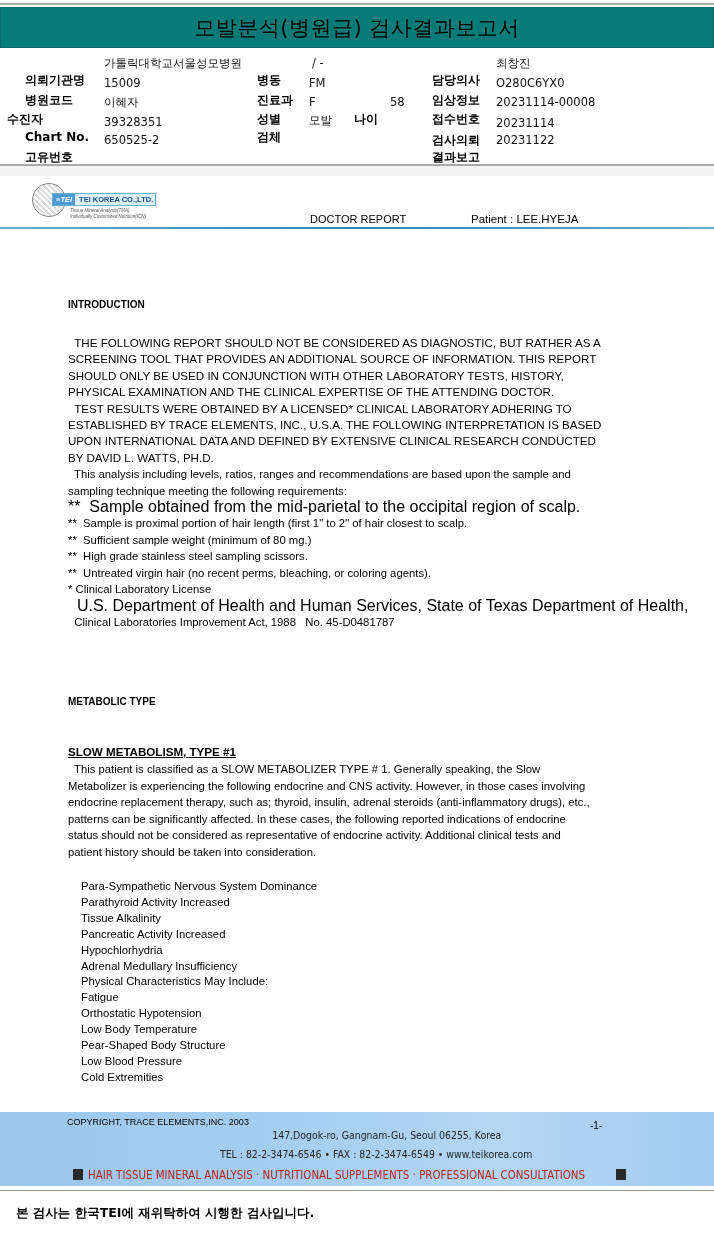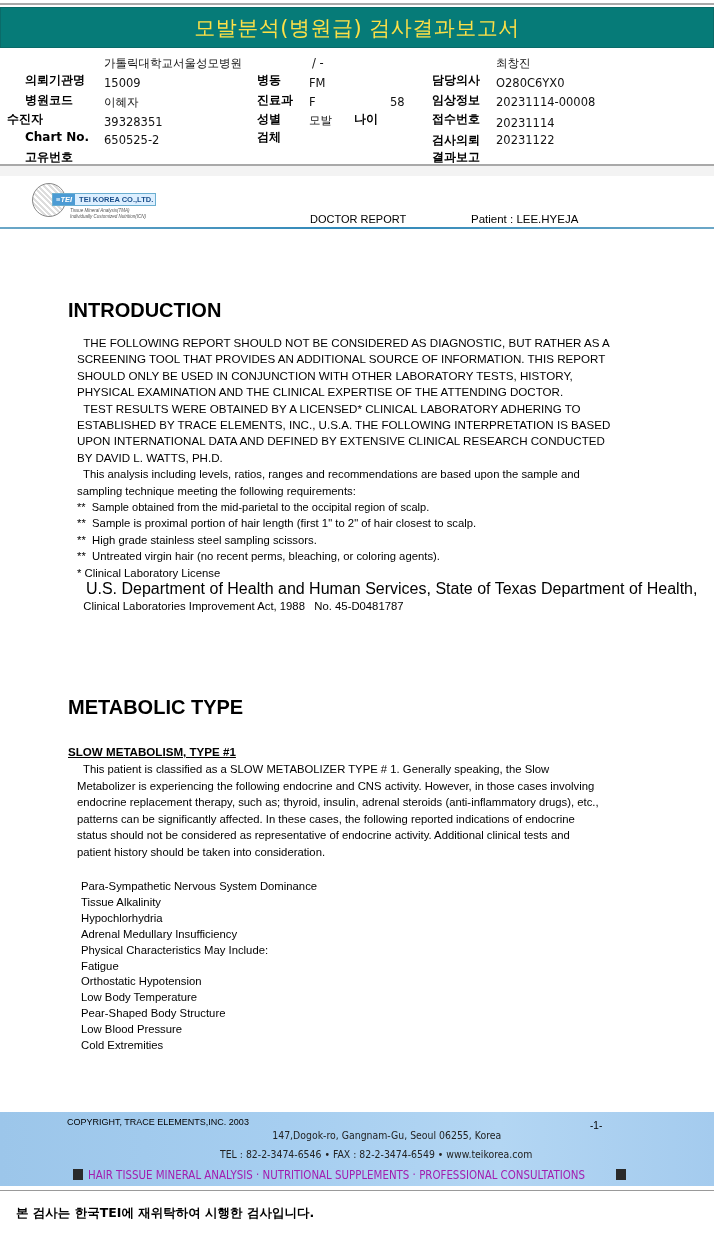--- a/index.html
+++ b/index.html
@@ -1,52 +1,52 @@
 <!DOCTYPE html>
 <html><head>
 <meta charset="utf-8">
 <style>
   * { box-sizing: border-box; margin: 0; padding: 0; }
   html, body { width: 714px; height: 1240px; background: #ffffff; overflow: hidden; }
   body { font-family: "Liberation Sans", "DejaVu Sans", sans-serif; color: #000; position: relative; }
 
   .top-rule { position: absolute; left: 0; top: 3px; width: 714px; height: 2px; background: #a9a9a9; }
   .title-bar { position: absolute; left: 0; top: 7px; width: 714px; height: 41px; background: #067b78; border: 1px solid #0a6b69; display: flex; align-items: center; justify-content: center; }
-  .title-bar span { color: #fde047; font-family: "DejaVu Sans", sans-serif; font-size: 21px; font-weight: normal; letter-spacing: 0.5px; }
+  .title-bar span { color: #000000; font-family: "DejaVu Sans", sans-serif; font-size: 21px; font-weight: normal; letter-spacing: 0.5px; }
 
   .info { position: absolute; left: 0; top: 52px; width: 714px; height: 100px; font-size: 12px; }
   .info .lbl { position: absolute; font-family: "DejaVu Sans", sans-serif; font-weight: bold; font-size: 12px; margin-top: 16px; }
   .info .val { position: absolute; font-family: "DejaVu Sans", sans-serif; font-size: 11.5px; color: #111; }
 
   .mid-rule { position: absolute; left: 0; top: 164px; width: 714px; height: 2px; background: #a9a9a9; }
   .shade { position: absolute; left: 0; top: 166px; width: 714px; height: 10px; background: #f3f3f3; }
 
   .logo { position: absolute; left: 30px; top: 181px; width: 130px; height: 40px; }
   .globe { position: absolute; left: 2px; top: 2px; width: 34px; height: 34px; border-radius: 50%; border: 1px solid #888; background: repeating-linear-gradient(45deg, #ddd 0 2px, #fff 2px 4px); }
   .logo-box { position: absolute; left: 22px; top: 12px; width: 104px; height: 13px; border: 1px solid #6aaed0; background: #dcefff; font-size: 7.5px; font-weight: bold; color: #1a4e8a; display: flex; align-items: center; }
   .logo-box .tei { background: #4c9bd4; color: #fff; padding: 0 3px; height: 100%; display: flex; align-items: center; font-style: italic; margin-right: 4px; }
   .logo-sub { position: absolute; left: 40px; top: 27px; font-size: 4.5px; color: #555; line-height: 5.5px; font-style: italic; }
 
   .doc-report { position: absolute; left: 310px; top: 213px; font-size: 11px; }
   .patient { position: absolute; left: 471px; top: 213px; font-size: 11.5px; }
   .blue-rule { position: absolute; left: 0; top: 227px; width: 714px; height: 2px; background: linear-gradient(90deg, #6ba7c7, #2e87b8 50%, #6ba7c7); }
 
-  .section-title { position: absolute; left: 68px; font-size: 20px; font-weight: bold; }
+  .section-title { position: absolute; left: 68px; font-size: 10px; font-weight: bold; }
   .para { position: absolute; left: 68px; width: 580px; font-size: 11.6px; line-height: 16.4px; }
-  .para .ln { display: block; white-space: nowrap; margin-left: 9px; }
+  .para .ln { display: block; white-space: nowrap; }
   .subhead { position: absolute; left: 68px; font-size: 11.6px; font-weight: bold; text-decoration: underline; }
   .list { position: absolute; left: 81px; font-size: 11.6px; line-height: 15.9px; }
   .list .ln { display: block; white-space: nowrap; }
 
   .footer-band { position: absolute; left: 0; top: 1112px; width: 714px; height: 74px; background: linear-gradient(90deg, #9cc6ea 0%, #a6cef0 40%, #b3d6f3 70%, #a4cbee 100%); }
   .footer-copy { position: absolute; left: 67px; top: 1117px; font-size: 9px; }
   .footer-page { position: absolute; left: 590px; top: 1120px; font-size: 10px; }
   .footer-addr { position: absolute; left: 0; width: 714px; top: 1129px; text-align: center; padding-left: 70px; font-family: "DejaVu Sans", sans-serif; font-size: 11px; color: #222; transform: scaleX(0.85); }
   .footer-tel { position: absolute; left: 0; width: 714px; top: 1148px; text-align: center; padding-left: 45px; font-family: "DejaVu Sans", sans-serif; font-size: 11px; color: #222; transform: scaleX(0.85); }
-  .footer-tag { position: absolute; left: 68px; top: 1167px; width: 580px; font-family: "DejaVu Sans", sans-serif; font-size: 12.5px; color: #a21caf; white-space: nowrap; display: flex; align-items: center; }
+  .footer-tag { position: absolute; left: 68px; top: 1167px; width: 580px; font-family: "DejaVu Sans", sans-serif; font-size: 12.5px; color: #b91c1c; white-space: nowrap; display: flex; align-items: center; }
   .footer-tag .sq { display: inline-block; width: 10px; height: 11px; background: #2a2a2a; margin: 0 5px; }
   .footer-tag .tx { display: inline-block; transform: scaleX(0.82); transform-origin: left center; }
   .bottom-rule { position: absolute; left: 0; top: 1190px; width: 714px; height: 1px; background: #999; }
   .notice { position: absolute; left: 16px; top: 1205px; font-family: "DejaVu Sans", sans-serif; font-weight: bold; font-size: 12.5px; }
 </style>
 </head>
 <body>
 
 <div class="top-rule"></div>
 <div class="title-bar">
@@ -113,42 +113,45 @@
   <span class="ln" style="white-space:pre">  THE FOLLOWING REPORT SHOULD NOT BE CONSIDERED AS DIAGNOSTIC, BUT RATHER AS A</span>
   <span class="ln">SCREENING TOOL THAT PROVIDES AN ADDITIONAL SOURCE OF INFORMATION. THIS REPORT</span>
   <span class="ln">SHOULD ONLY BE USED IN CONJUNCTION WITH OTHER LABORATORY TESTS, HISTORY,</span>
   <span class="ln">PHYSICAL EXAMINATION AND THE CLINICAL EXPERTISE OF THE ATTENDING DOCTOR.</span>
   <span class="ln" style="white-space:pre">  TEST RESULTS WERE OBTAINED BY A LICENSED* CLINICAL LABORATORY ADHERING TO</span>
   <span class="ln">ESTABLISHED BY TRACE ELEMENTS, INC., U.S.A. THE FOLLOWING INTERPRETATION IS BASED</span>
   <span class="ln">UPON INTERNATIONAL DATA AND DEFINED BY EXTENSIVE CLINICAL RESEARCH CONDUCTED</span>
   <span class="ln">BY DAVID L. WATTS, PH.D.</span>
   <span class="ln" style="white-space:pre;font-size:11.3px">  This analysis including levels, ratios, ranges and recommendations are based upon the sample and</span>
   <span class="ln" style="font-size:11.3px">sampling technique meeting the following requirements:</span>
-  <span class="ln" style="white-space:pre;font-size:11px">**  Sample obtained from the mid-parietal to the occipital region of scalp.</span>
+  <span class="ln" style="white-space:pre;font-size:16px">**  Sample obtained from the mid-parietal to the occipital region of scalp.</span>
   <span class="ln" style="white-space:pre;font-size:11.3px">**  Sample is proximal portion of hair length (first 1" to 2" of hair closest to scalp.</span>
+  <span class="ln" style="white-space:pre;font-size:11.3px">**  Sufficient sample weight (minimum of 80 mg.)</span>
   <span class="ln" style="white-space:pre;font-size:11.3px">**  High grade stainless steel sampling scissors.</span>
   <span class="ln" style="white-space:pre;font-size:11.3px">**  Untreated virgin hair (no recent perms, bleaching, or coloring agents).</span>
   <span class="ln" style="font-size:11.3px">* Clinical Laboratory License</span>
   <span class="ln" style="white-space:pre;font-size:16px">  U.S. Department of Health and Human Services, State of Texas Department of Health,</span>
   <span class="ln" style="white-space:pre;font-size:11.3px">  Clinical Laboratories Improvement Act, 1988   No. 45-D0481787</span>
 </div>
 
 <div class="section-title" style="top:696px">METABOLIC TYPE</div>
 <div class="subhead" style="top:745px">SLOW METABOLISM, TYPE #1</div>
 <div class="para" style="top:761px;font-size:11.3px;line-height:16.6px">
   <span class="ln" style="white-space:pre">  This patient is classified as a SLOW METABOLIZER TYPE # 1. Generally speaking, the Slow</span>
   <span class="ln">Metabolizer is experiencing the following endocrine and CNS activity. However, in those cases involving</span>
   <span class="ln">endocrine replacement therapy, such as; thyroid, insulin, adrenal steroids (anti-inflammatory drugs), etc.,</span>
   <span class="ln">patterns can be significantly affected. In these cases, the following reported indications of endocrine</span>
   <span class="ln">status should not be considered as representative of endocrine activity. Additional clinical tests and</span>
   <span class="ln">patient history should be taken into consideration.</span>
 </div>
 <div class="list" style="top:879px;font-size:11.3px">
   <span class="ln">Para-Sympathetic Nervous System Dominance</span>
+  <span class="ln">Parathyroid Activity Increased</span>
   <span class="ln">Tissue Alkalinity</span>
+  <span class="ln">Pancreatic Activity Increased</span>
   <span class="ln">Hypochlorhydria</span>
   <span class="ln">Adrenal Medullary Insufficiency</span>
   <span class="ln">Physical Characteristics May Include:</span>
   <span class="ln">Fatigue</span>
   <span class="ln">Orthostatic Hypotension</span>
   <span class="ln">Low Body Temperature</span>
   <span class="ln">Pear-Shaped Body Structure</span>
   <span class="ln">Low Blood Pressure</span>
   <span class="ln">Cold Extremities</span>
 </div>

